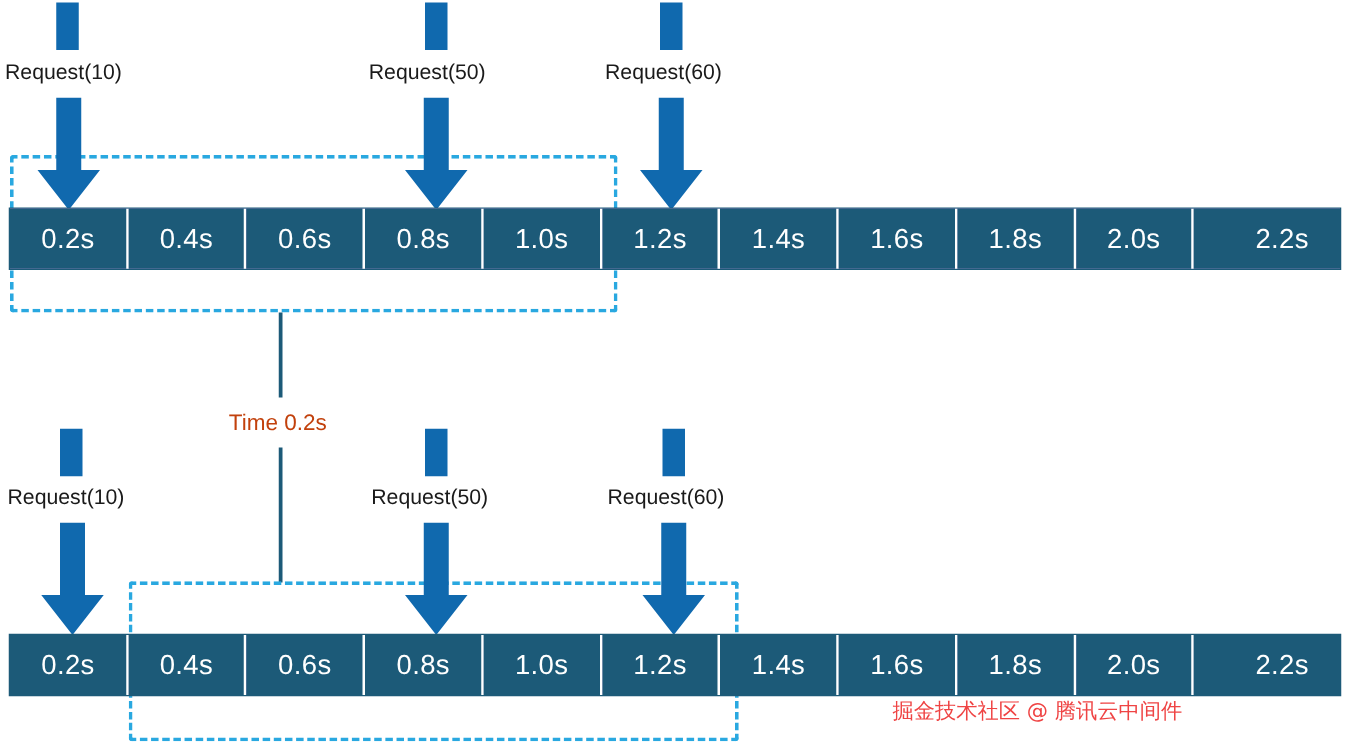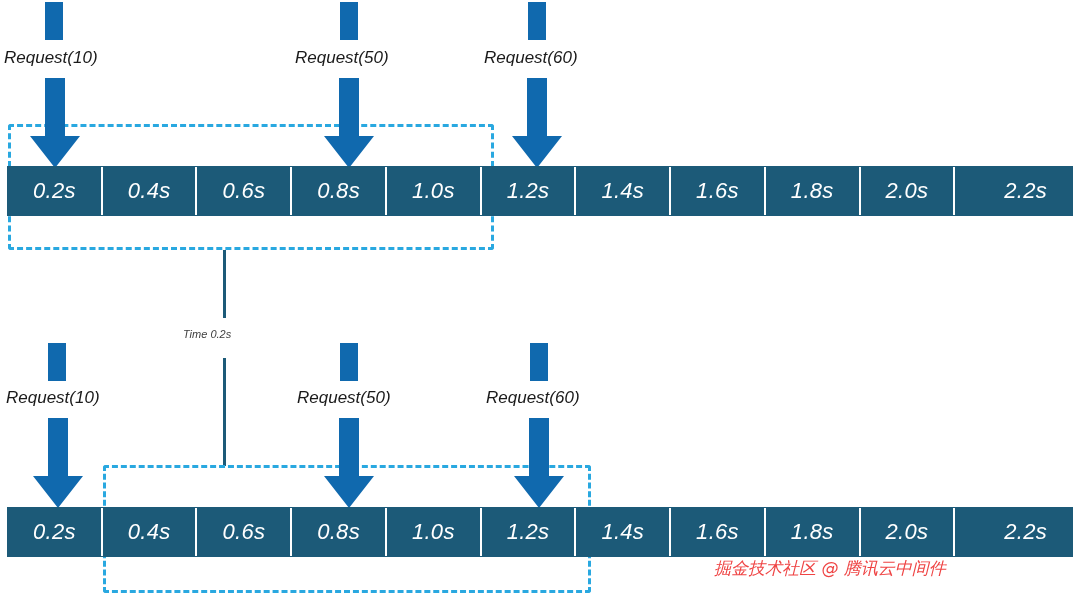--- a/index.html
+++ b/index.html
@@ -9,21 +9,20 @@
   }
   body {
     font-family: "Liberation Sans", sans-serif;
   }
   #canvas {
     position: relative;
     width: 1080px;
     height: 599px;
     background: #ffffff;
     overflow: hidden;
-    font-style: italic;
   }
 
   
   .track {
     position: absolute;
     left: 8px;
     width: 1064px;
     height: 48px;
     display: flex;
     background: #f0abfc;
@@ -72,22 +71,22 @@
   }
 
   
   .connector {
     position: absolute;
     width: 3px;
     background: #1c5a78;
   }
   .time-label {
     position: absolute;
-    font-size: 11px;
-    color: #404040;
+    font-size: 18px;
+    color: #c2410c;
     white-space: nowrap;
   }
 
   
   .watermark {
     position: absolute;
     font-size: 17px;
     color: #ef4444;
     white-space: nowrap;
     font-family: "DejaVu Sans", sans-serif;

